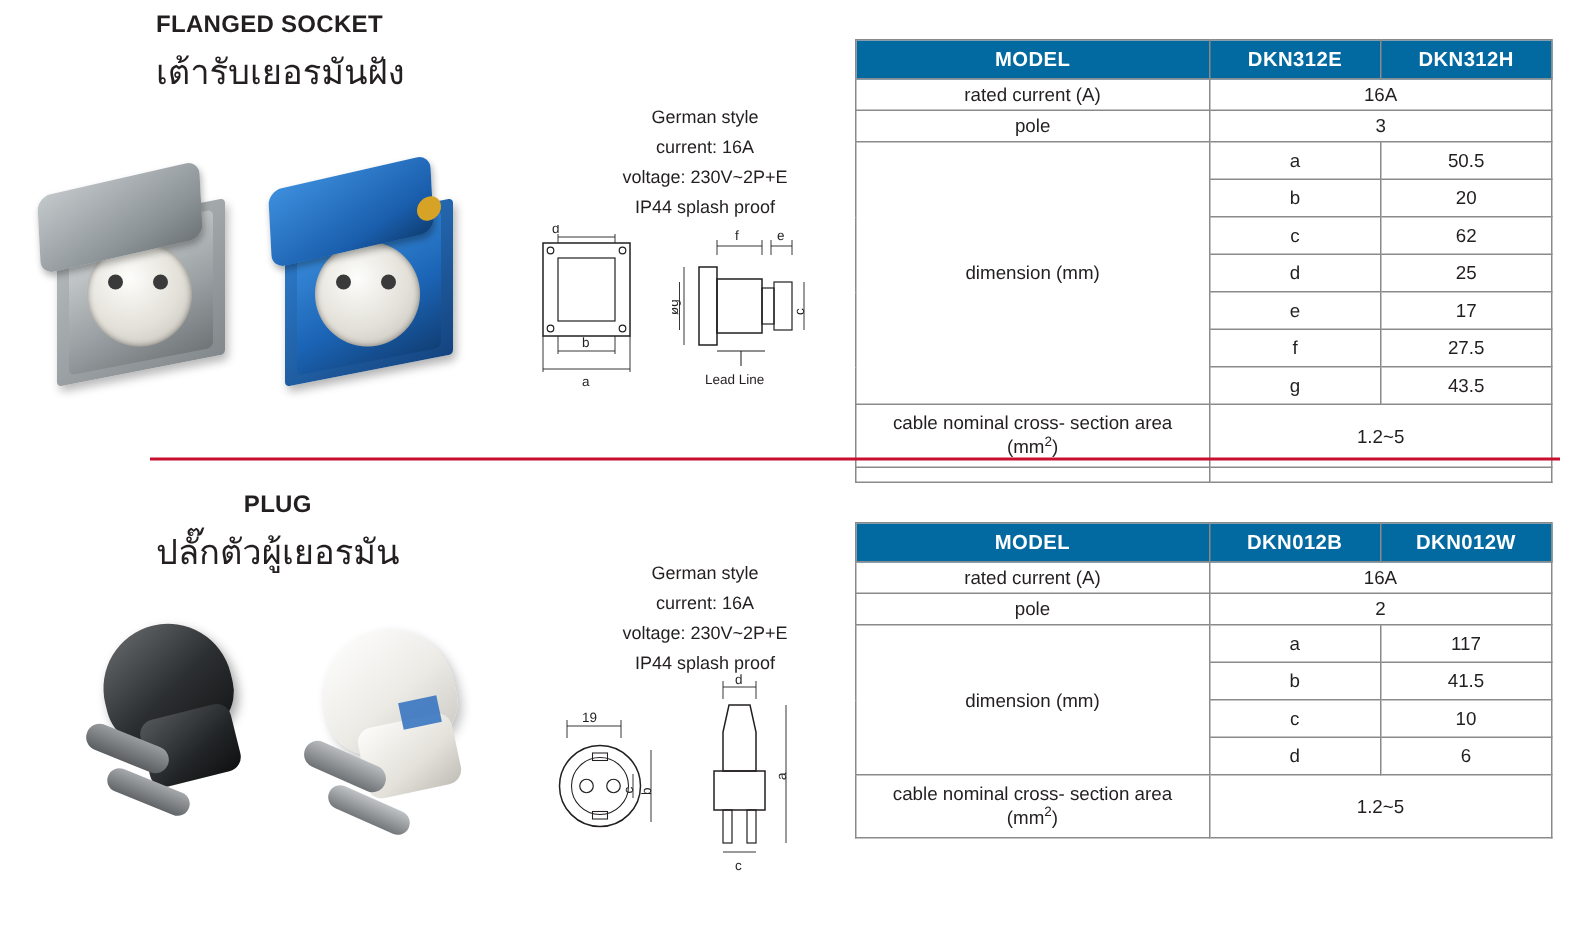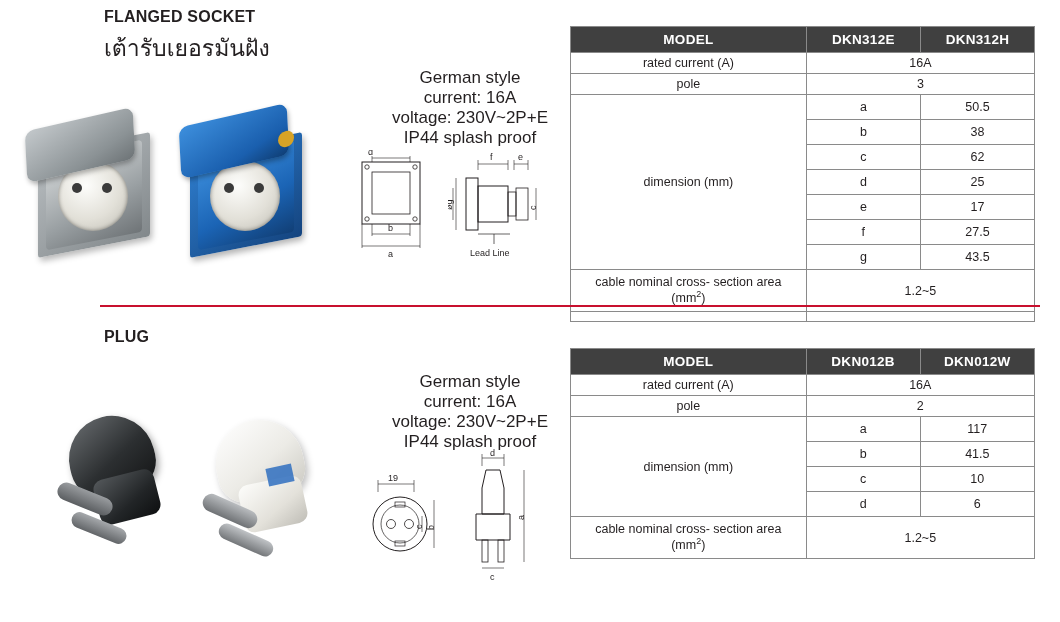--- a/index.html
+++ b/index.html
@@ -18,21 +18,21 @@
 
   .title-en{
     font-size:16px;font-weight:bold;letter-spacing:.2px;color:#231f20;
   }
   .title-th{
     font-size:23px;color:#231f20;margin-top:4px;
   }
   .titleblock{position:absolute;left:104px;}
 
   .specs{
-    position:absolute;font-size:17px;line-height:20px;color:#231f20;text-align:center;width:170px;
+    position:absolute;font-size:12px;line-height:20px;color:#231f20;text-align:center;width:170px;
   }
 
   
   .photo{position:absolute;}
 
   
   .sock{position:absolute;}
   .sock .body{
     position:absolute;width:96px;height:92px;border-radius:4px;
     transform:skewY(-11deg);
@@ -59,21 +59,21 @@
 
   
   table.spec{
     position:absolute;border-collapse:collapse;font-size:12.5px;color:#231f20;
     background:#fff;
   }
   table.spec td,table.spec th{
     border:1px solid #8a8a8a;text-align:center;vertical-align:middle;padding:3px 12px;
   }
   table.spec thead th{
-    background:#404040;color:#ffffff;font-weight:bold;font-size:13.5px;letter-spacing:.3px;
+    background:#0369a1;color:#ffffff;font-weight:bold;font-size:13.5px;letter-spacing:.3px;
     border:1px solid #8a8a8a;padding:5px 4px;
   }
   .dim-letters td{height:18px;font-size:12.5px;}
   .label-cell{text-align:center;}
   .sub{font-size:9px;vertical-align:super;}
 </style>
 </head>
 <body>
 
 <div class="section" id="section-socket">
@@ -179,21 +179,21 @@
         <td colspan="2">3</td>
       </tr>
 
       <tr class="dim-letters">
         <td rowspan="7" style="width:160px;">dimension (mm)</td>
         <td style="width:85px;">a</td>
         <td colspan="2">50.5</td>
       </tr>
       <tr class="dim-letters">
         <td>b</td>
-        <td colspan="2">38</td>
+        <td colspan="2">20</td>
       </tr>
       <tr class="dim-letters">
         <td>c</td>
         <td colspan="2">62</td>
       </tr>
       <tr class="dim-letters">
         <td>d</td>
         <td colspan="2">25</td>
       </tr>
       <tr class="dim-letters">
@@ -223,20 +223,21 @@
     </tbody>
   </table>
 </div>
 
 <div class="divider"></div>
 
 <div class="section" id="section-plug">
 
   <div class="titleblock" style="top:8px;text-align:center;">
     <div class="title-en">PLUG</div>
+    <div class="title-th">ปลั๊กตัวผู้เยอรมัน</div>
   </div>
 
   <div class="specs" style="left:385px;top:52px;">
     <div>German style</div>
     <div>current: 16A</div>
     <div>voltage: 230V~2P+E</div>
     <div>IP44 splash proof</div>
   </div>
 
   <div class="photo" style="left:20px;top:90px;width:340px;height:200px;">

